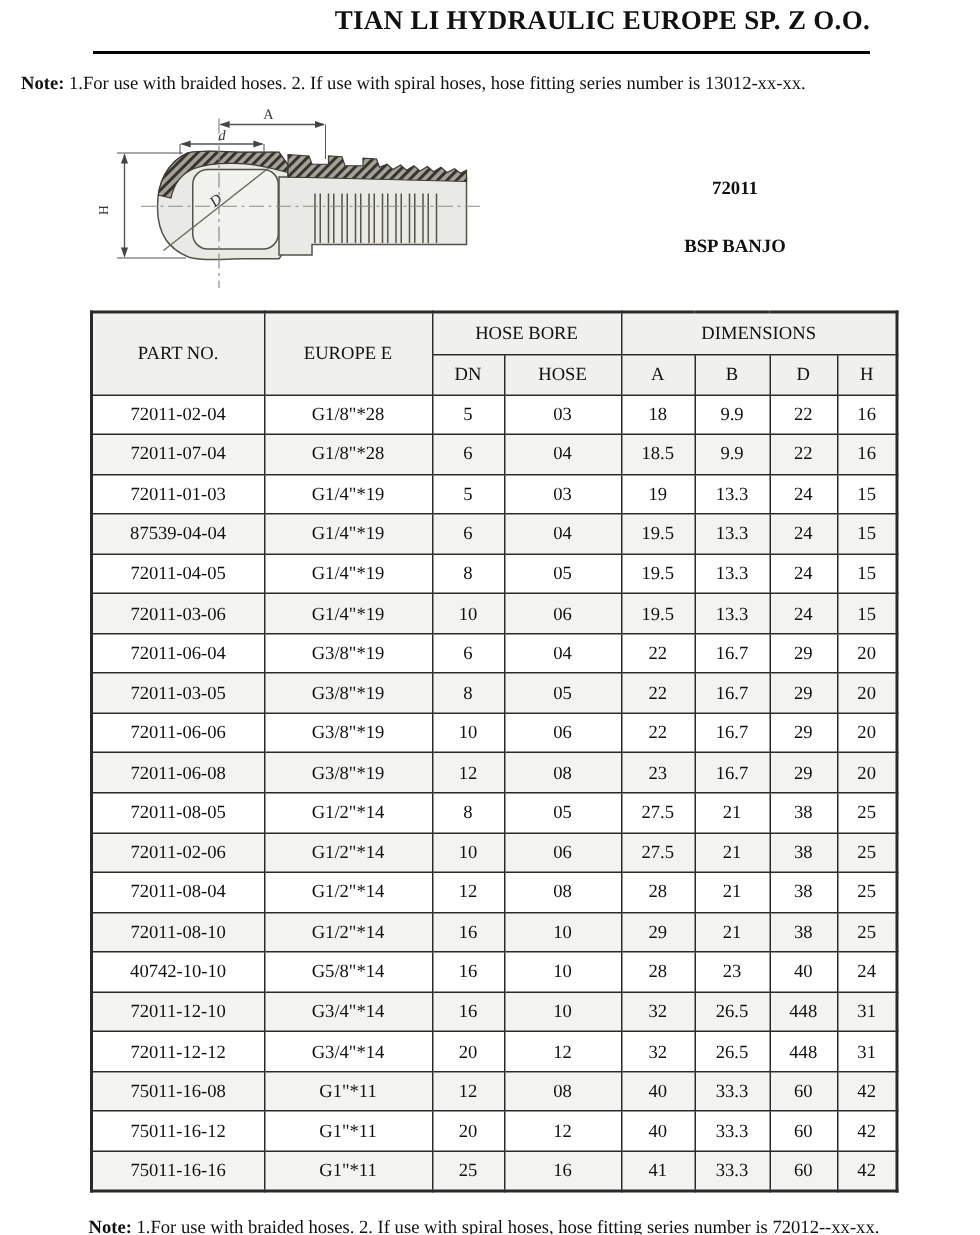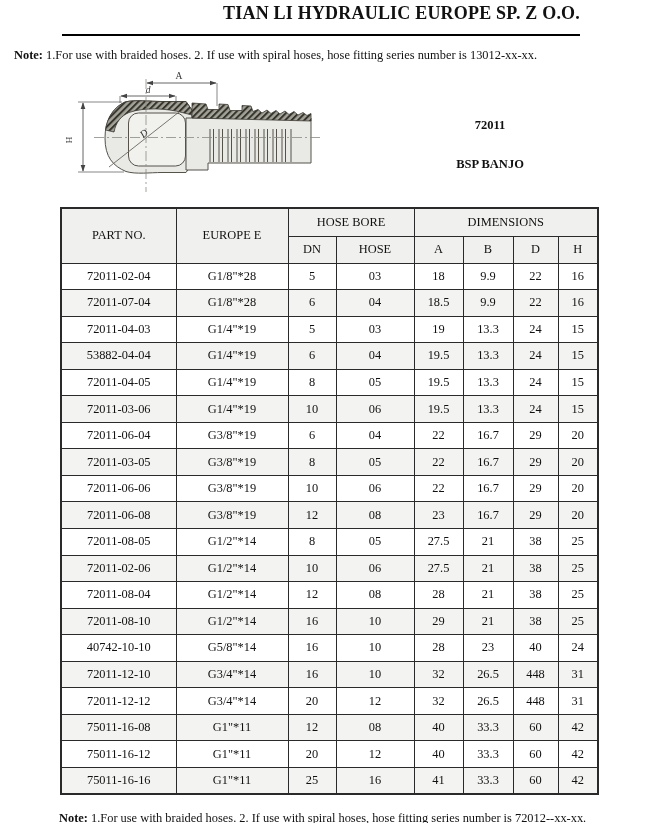--- a/index.html
+++ b/index.html
@@ -154,31 +154,31 @@
           <td>72011-07-04</td>
           <td>G1/8"*28</td>
           <td>6</td>
           <td>04</td>
           <td>18.5</td>
           <td>9.9</td>
           <td>22</td>
           <td>16</td>
         </tr>
         <tr>
-          <td>72011-04-03</td>
+          <td>72011-01-03</td>
           <td>G1/4"*19</td>
           <td>5</td>
           <td>03</td>
           <td>19</td>
           <td>13.3</td>
           <td>24</td>
           <td>15</td>
         </tr>
         <tr>
-          <td>53882-04-04</td>
+          <td>87539-04-04</td>
           <td>G1/4"*19</td>
           <td>6</td>
           <td>04</td>
           <td>19.5</td>
           <td>13.3</td>
           <td>24</td>
           <td>15</td>
         </tr>
         <tr>
           <td>72011-04-05</td>

